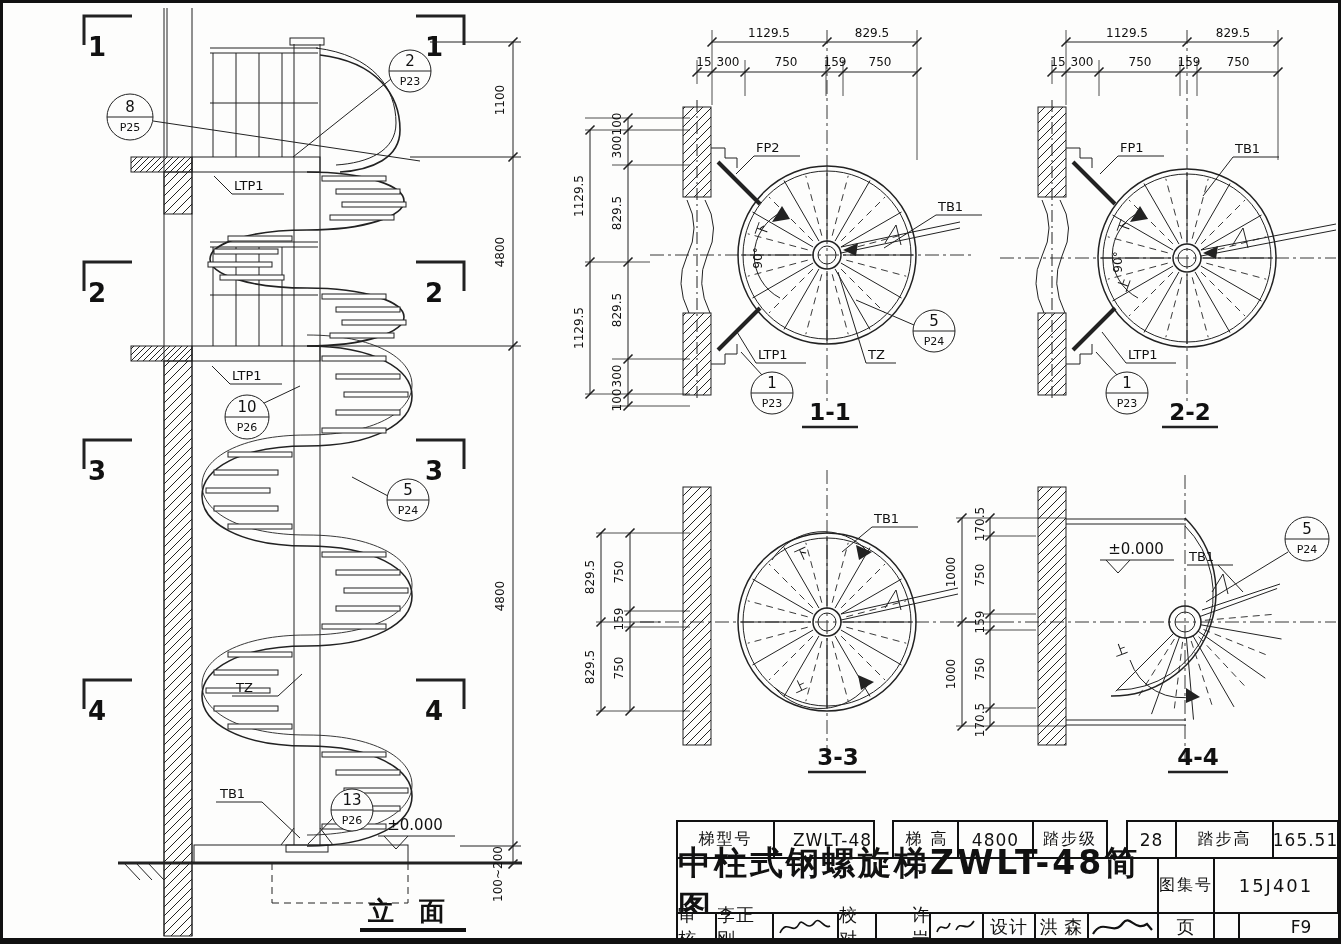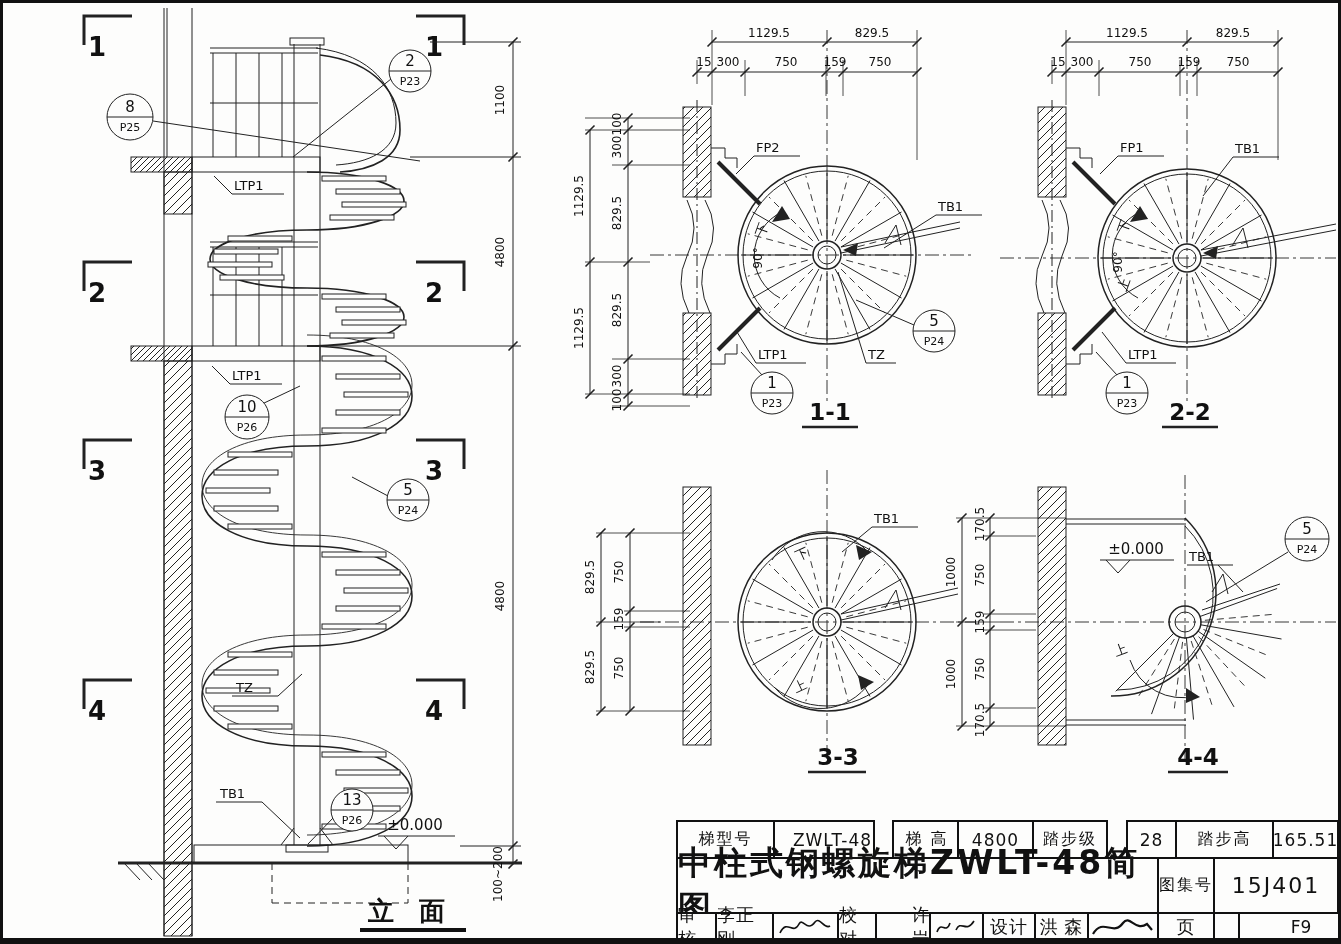--- a/index.html
+++ b/index.html
@@ -518,21 +518,21 @@
   <div class="cell val" style="left:773px;top:820px;width:102px;height:39px;padding-left:17px;">ZWLT-48</div>
   <div class="cell lab" style="left:873px;top:820px;width:70px;height:39px;margin-left:19px;">梯  高</div>
   <div class="cell val" style="left:957px;top:820px;width:77px;height:39px;">4800</div>
   <div class="cell lab" style="left:1032px;top:820px;width:76px;height:39px;">踏步级</div>
   <div class="cell val" style="left:1126px;top:820px;width:51px;height:39px;">28</div>
   <div class="cell lab" style="left:1175px;top:820px;width:99px;height:39px;">踏步高</div>
   <div class="cell val" style="left:1272px;top:820px;width:67px;height:39px;text-align:right;">165.51</div>
 
   <div class="cell big" style="left:676px;top:857px;width:483px;height:57px;">中柱式钢螺旋梯ZWLT-48简图</div>
   <div class="cell lab" style="left:1157px;top:857px;width:58px;height:57px;">图集号</div>
-  <div class="cell" style="left:1213px;top:857px;width:126px;height:57px;font-size:22px;letter-spacing:2px;">15J401</div>
+  <div class="cell" style="left:1213px;top:857px;width:126px;height:57px;font-size:18px;letter-spacing:2px;">15J401</div>
 
   <div class="cell sm" style="left:676px;top:912px;width:41px;height:29px;">审核</div>
   <div class="cell sm" style="left:715px;top:912px;width:59px;height:29px;">李正刚</div>
   <div class="cell" style="left:772px;top:912px;width:67px;height:29px;">
     <svg width="60" height="26">
           <path d="M6 19 C13 4 19 22 25 10 C29 3 33 19 41 8 C46 2 50 16 56 12" stroke="#111" stroke-width="1.6" fill="none"></path>
         </svg>
   </div>
   <div class="cell sm" style="left:837px;top:912px;width:40px;height:29px;">校对</div>
   <div class="cell sm" style="left:875px;top:912px;width:56px;height:29px;padding-left:36px;">许 岩</div>

